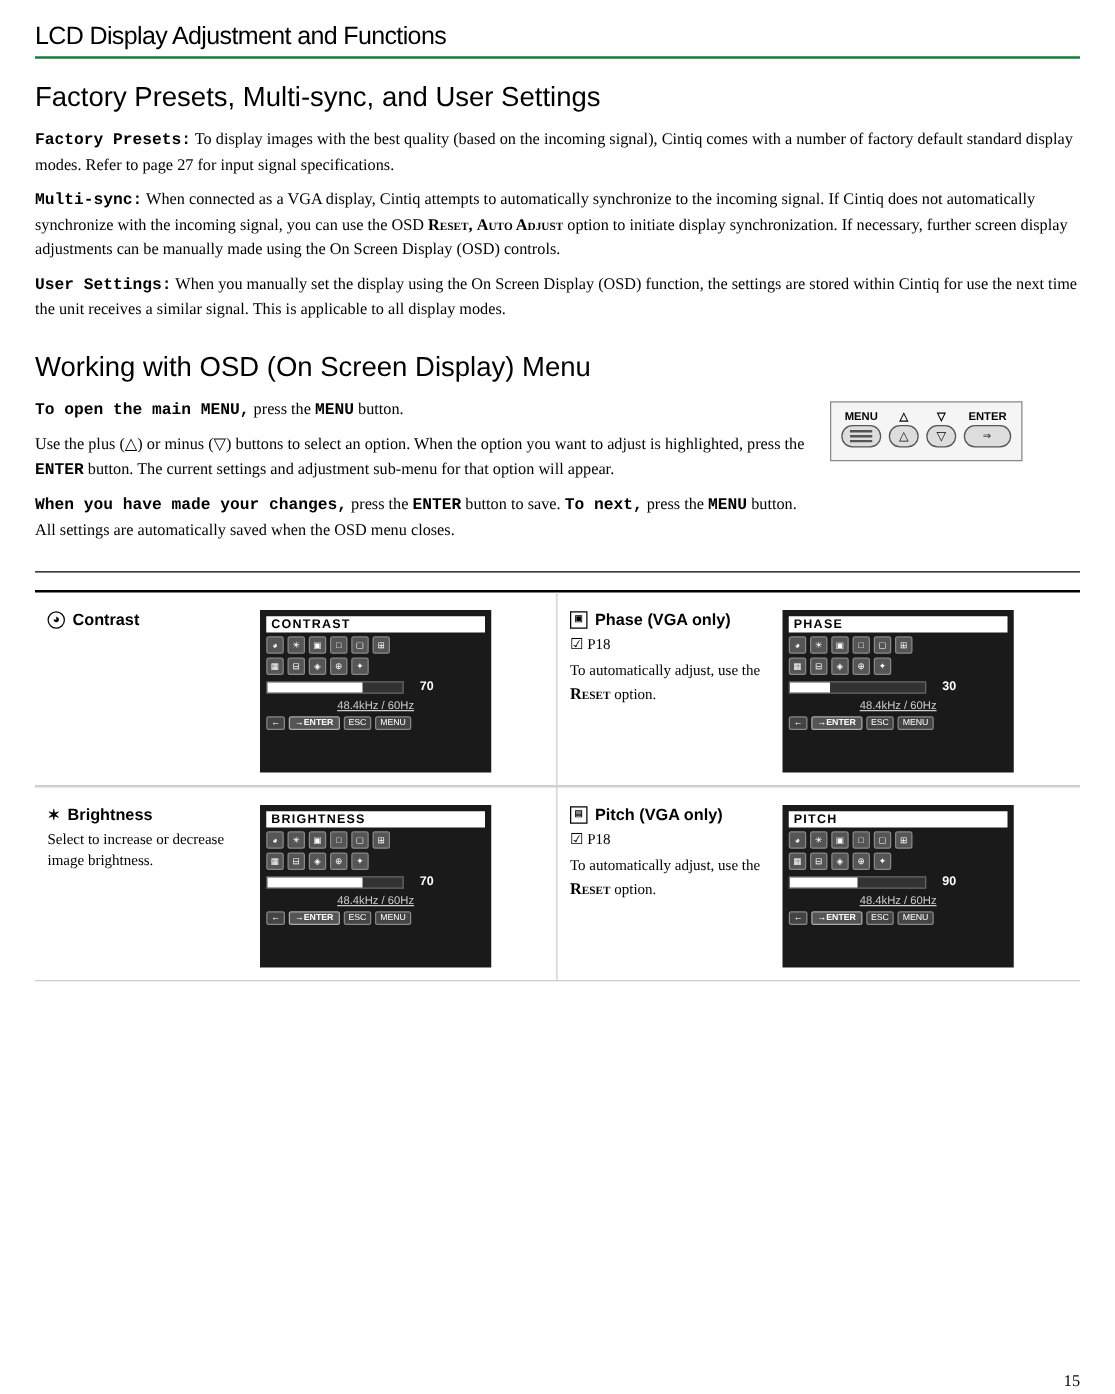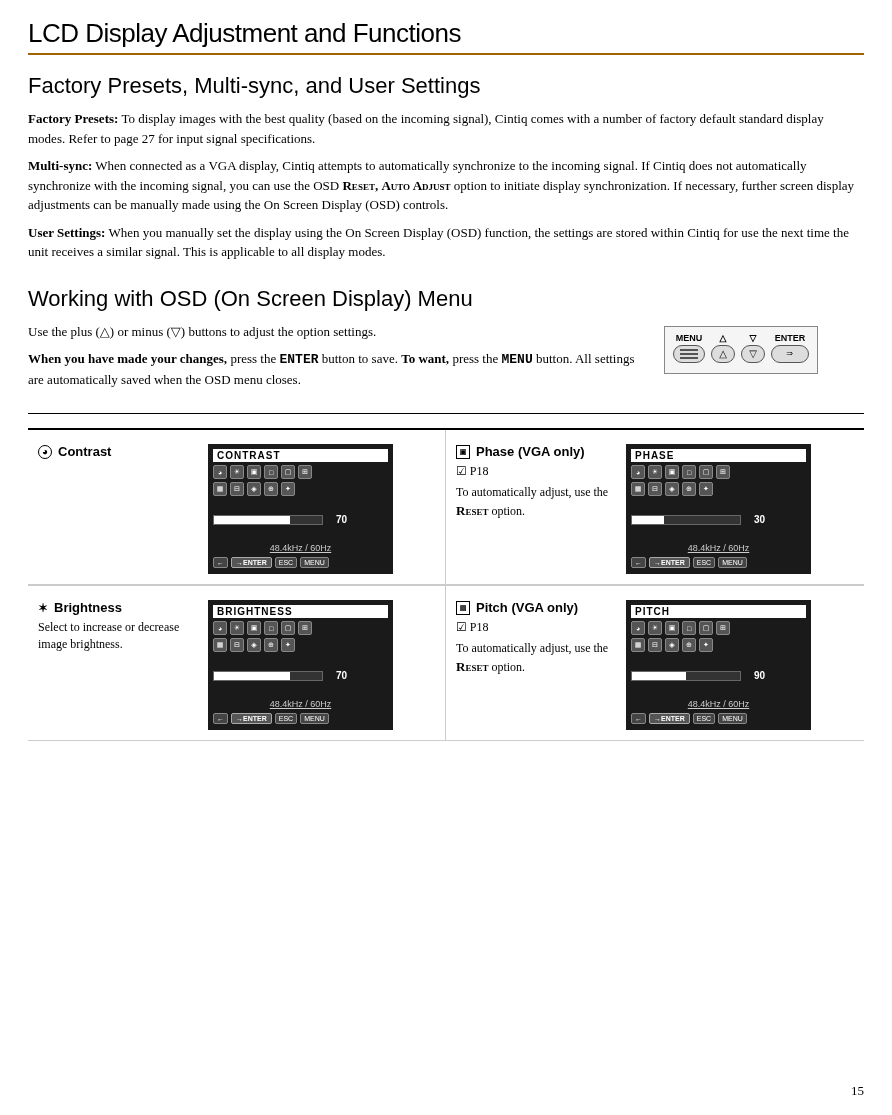--- a/index.html
+++ b/index.html
@@ -11,31 +11,31 @@
       background: #fff;
       width: 892px;
       min-height: 1115px;
       padding: 18px 28px 20px 28px;
       position: relative;
     }
 
     
     .page-number {
       position: absolute;
-      bottom: 16px;
+      bottom: 2px;
       right: 28px;
       font-size: 13px;
     }
 
     
     .main-title {
-      font-size: 26px;
+      font-size: 20px;
       font-weight: normal;
       font-family: Arial, Helvetica, sans-serif;
-      border-bottom: 2px solid #a16207;
+      border-bottom: 2px solid #15803d;
       padding-bottom: 4px;
       margin-bottom: 18px;
       letter-spacing: -0.5px;
     }
 
     
     .section-heading {
       font-size: 22px;
       font-weight: normal;
       font-family: Arial, Helvetica, sans-serif;
@@ -44,21 +44,21 @@
 
     
     p {
       line-height: 1.5;
       margin-bottom: 8px;
       font-size: 13px;
     }
 
     .bold-label {
       font-weight: bold;
-      font-family: Liberation Serif, serif;
+      font-family: Liberation Mono, monospace;
       font-size: 13px;
     }
 
     .small-caps {
       font-variant: small-caps;
       font-weight: bold;
       font-size: 13px;
     }
 
     .mono-bold {
@@ -210,21 +210,21 @@
       align-items: center;
       justify-content: center;
       font-size: 7px;
       color: #fff;
     }
 
     .osd-bar-row {
       display: flex;
       align-items: center;
       gap: 4px;
-      margin: 18px 0;
+      margin: 4px 0;
     }
 
     .osd-bar-track {
       width: 110px;
       height: 10px;
       background: #333;
       border: 1px solid #666;
       position: relative;
     }
 
@@ -351,27 +351,37 @@
   <span>When you manually set the display using the On Screen Display (OSD) function, the settings are stored within Cintiq for use the next time the unit receives a similar signal.  This is applicable to all display modes.</span>
 </p>
 
 <br>
 
 
 <h2 class="section-heading">Working with OSD (On Screen Display) Menu</h2>
 
 <div class="osd-section">
   <div class="osd-text">
-    <p>Use the plus (△) or minus (▽) buttons to adjust the option settings.</p>
+    <p>
+      <span class="bold-label">To open the main MENU,</span>
+      <span> press the </span>
+      <span class="mono-bold">MENU</span>
+      <span>button.</span>
+    </p>
+    <p>
+      <span>Use the plus (△) or minus (▽) buttons to select an option.  When the option you want to adjust is highlighted, press the</span>
+      <span class="mono-bold">ENTER</span>
+      <span>button.  The current settings and adjustment sub-menu for that option will appear.</span>
+    </p>
     <p>
       <span class="bold-label">When you have made your changes,</span>
       <span> press the </span>
       <span class="mono-bold">ENTER</span>
       <span> button to save. </span>
-      <span class="bold-label">To want,</span>
+      <span class="bold-label">To next,</span>
       <span> press the </span>
       <span class="mono-bold">MENU</span>
       <span> button. All settings are automatically saved when the OSD menu closes.</span>
     </p>
   </div>
 
   <div class="osd-image">
     <div class="osd-buttons-img">
       <div class="osd-label-row">
         <span style="width:32px;text-align:center">MENU</span>

